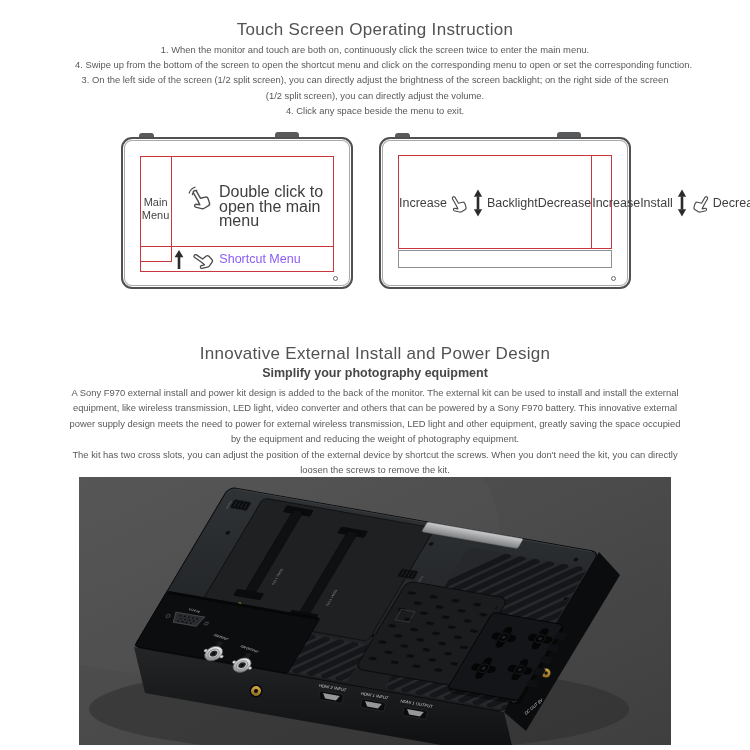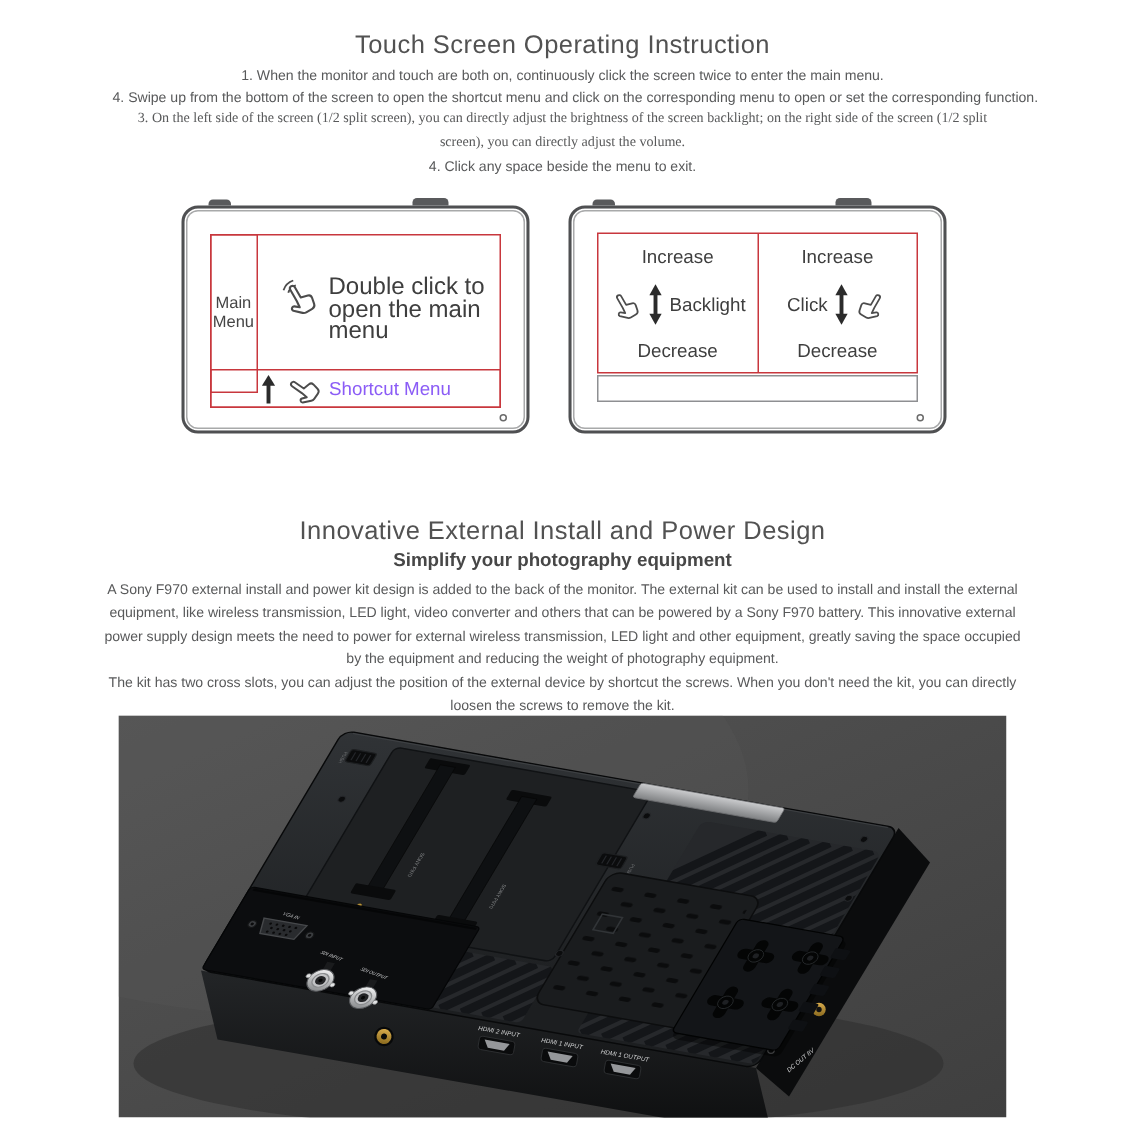--- a/index.html
+++ b/index.html
@@ -12,21 +12,21 @@
     position:absolute;left:0;width:750px;text-align:center;
     font-size:17px;font-weight:400;color:#525252;letter-spacing:.3px;
   }
   #touch-title{top:20px;}
   #power-title{top:344px;}
   .instructions{
     position:absolute;top:42px;left:75px;width:600px;
     text-align:center;font-size:9.4px;color:#58595a;line-height:15.2px;
   }
   .instructions .line{white-space:nowrap;}
-  .instructions .line.wrap{white-space:normal;width:588px;margin:0 auto;font-family:Liberation Serif, serif;}
+  .instructions .line.wrap{white-space:normal;width:588px;margin:0 auto;}
   #power-sub{
     position:absolute;top:366px;left:0;width:750px;text-align:center;
     font-size:12.5px;font-weight:700;color:#474747;
   }
   .power-body{
     position:absolute;top:385px;left:65px;width:620px;
     font-size:9.4px;line-height:15.4px;color:#58595a;text-align:center;
   }
   .power-body p{margin:0;}
 
@@ -55,21 +55,21 @@
   .shortcut-strip{
     position:absolute;left:-1.4px;right:-1.4px;bottom:-1.4px;height:24px;
     border:1.4px solid #c8373d;
     display:flex;align-items:center;justify-content:center;gap:5px;
   }
   .shortcut-strip .lbl{font-size:12.5px;color:#8b5cf6;}
   .dc-wrap{position:absolute;left:46px;top:28px;display:flex;gap:6px;align-items:flex-start;}
   .dc-text{width:128px;font-size:16px;line-height:14.5px;color:#3e3e3e;}
 
   #screen-right{left:17px;right:17px;top:16px;height:92px;display:flex;}
-  .half{flex:1;display:flex;flex-direction:column;align-items:center;
+  .half{flex:1;display:flex;align-items:center;
     justify-content:space-between;padding:8px 0 7px 0;}
   .half + .half{border-left:1.4px solid #c8373d;}
   .zone-word{font-size:12.5px;color:#3e3e3e;}
   .mid-row{display:flex;align-items:center;gap:3px;}
   .gray-strip{
     position:absolute;left:17px;right:17px;top:111px;height:16px;
     border:1.2px solid #8e8f92;
   }
 
   
@@ -140,21 +140,21 @@
           <path d="M6 28.5 L1.9 21.2 H10.1 Z" fill="#2b2b2b"></path>
         </svg>
         <span class="zone-word">Backlight</span>
       </div>
       <span class="zone-word">Decrease</span>
     </div>
 
     <div class="half">
       <span class="zone-word">Increase</span>
       <div class="mid-row">
-        <span class="zone-word">Click</span>
+        <span class="zone-word">Install</span>
         <svg width="12" height="30" viewBox="0 0 12 30">
           <path d="M6 8.5 V21.5" stroke="#2b2b2b" stroke-width="2.6"></path>
           <path d="M6 1.5 L1.9 8.8 H10.1 Z" fill="#2b2b2b"></path>
           <path d="M6 28.5 L1.9 21.2 H10.1 Z" fill="#2b2b2b"></path>
         </svg>
         <svg width="22" height="22" viewBox="0 0 26 26">
           <g transform="translate(26,0) scale(-1,1)">
             <g transform="rotate(-30 13 13)">
               <path d="M9.8 14.2 V5.6 a1.75 1.75 0 0 1 3.5 0 v7.9 l4.7 1.3 a2.35 2.35 0 0 1 1.7 2.65 l-.85 4.25 a2.8 2.8 0 0 1 -2.75 2.25 h-4.6 a3.4 3.4 0 0 1 -2.35 -.95 l-4.55 -4.3 a1.5 1.5 0 0 1 2.05 -2.15 l2.75 2.3 z" fill="#fff" stroke="#4c4c4c" stroke-width="1.4" stroke-linejoin="round"></path>
             </g>

